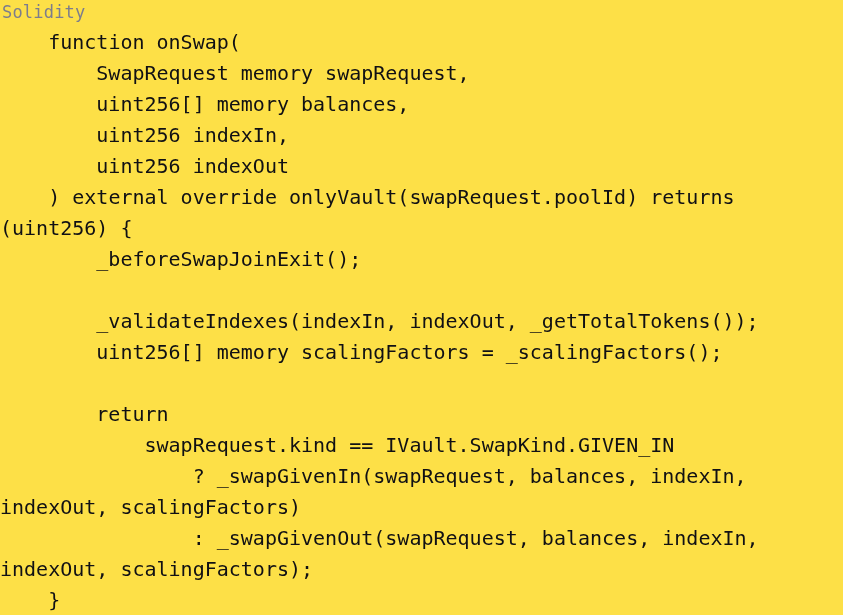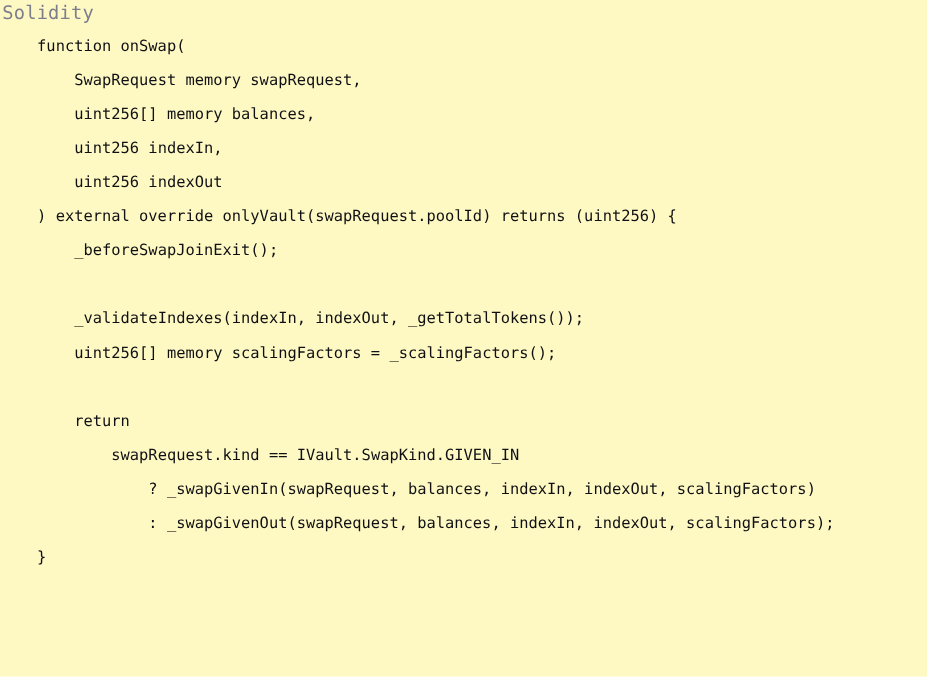--- a/index.html
+++ b/index.html
@@ -12,42 +12,42 @@
     height: 615px;
     overflow: hidden;
     font-family: "DejaVu Sans Mono", "Liberation Mono", monospace;
     background: #fdfdfe;
   }
   .code-block {
     position: relative;
     width: 843px;
     height: 615px;
     box-sizing: border-box;
-    background: #fef9c3;
+    background: #fde047;
   }
   .lang-label {
     position: absolute;
     top: 0px;
     left: 2px;
     font-family: "DejaVu Sans Mono", "Liberation Mono", monospace;
     font-size: 17px;
     line-height: 24px;
     color: #7d7d8c;
     letter-spacing: 0.2px;
     white-space: pre;
   }
   .code-body {
     position: absolute;
     top: 27px;
     left: 0px;
     width: 843px;
     margin: 0;
     padding: 0;
     font-family: "DejaVu Sans Mono", "Liberation Mono", monospace;
-    font-size: 14px;
+    font-size: 20px;
     line-height: 31px;
     color: #101014;
     white-space: pre-wrap;
     word-break: break-word;
     overflow-wrap: anywhere;
     tab-size: 4;
   }
 </style>
 </head>
 <body>

